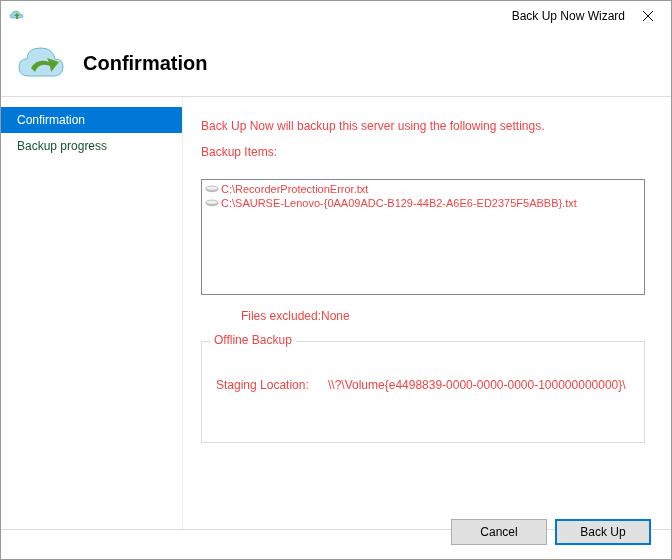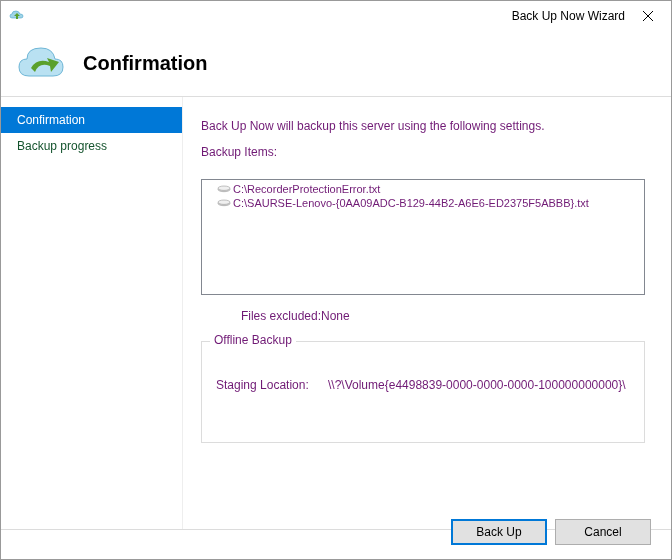--- a/index.html
+++ b/index.html
@@ -13,24 +13,24 @@
 
 .header { height: 66px; display: flex; align-items: center; padding: 0 16px; border-bottom: 1px solid #ddd; }
 .header-icon { width: 48px; height: 40px; margin-right: 18px; }
 .header-title { font-size: 20px; font-weight: 600; color: #000; }
 
 .content { display: flex; height: 432px; }
 .sidebar { width: 182px; background: #fff; border-right: 1px solid #eee; padding-top: 10px; }
 .sidebar-item { padding: 6px 16px; font-size: 12px; color: #14532d; cursor: pointer; }
 .sidebar-item.active { background: #0078d7; color: #fff; }
 
-.main { flex: 1; padding: 22px 26px 10px 18px; font-size: 12px; color: #701a75; display: flex; flex-direction: column; }
+.main { flex: 1; padding: 22px 26px 10px 18px; font-size: 12px; color: #ef4444; display: flex; flex-direction: column; }
 .intro { margin-bottom: 12px; }
 .label { margin-bottom: 20px; }
-.listbox { border: 1px solid #828790; height: 116px; padding: 2px 14px; overflow: auto; background: #fff; }
+.listbox { border: 1px solid #828790; height: 116px; padding: 2px 2px; overflow: auto; background: #fff; }
 .list-item { display: flex; align-items: center; font-size: 11px; padding: 0 1px; line-height: 14px; }
 .list-item .file-icon { width: 14px; height: 11px; margin-right: 2px; flex-shrink: 0; }
 
 .row { display: flex; margin-top: 14px; }
 .row .k { width: 120px; text-align: right; }
 .row .v { }
 
 .groupbox { border: 1px solid #dcdcdc; margin-top: 18px; padding: 36px 14px 50px 14px; position: relative; }
 .groupbox .legend { position: absolute; top: -9px; left: 8px; background: #fff; padding: 0 4px; font-size: 12px; }
 .staging { display: flex; }
@@ -115,19 +115,19 @@
         <div class="k">Staging Location:</div>
         <div>\\?\Volume{e4498839-0000-0000-0000-100000000000}\</div>
       </div>
     </div>
   </div>
 </div>
 
 <div class="footer"></div>
 
 <div class="buttons">
+  <div class="btn">
+    <span>Cancel</span>
+  </div>
   <div class="btn primary">
     <span>Back Up</span>
-  </div>
-  <div class="btn">
-    <span>Cancel</span>
   </div>
 </div>
 
 </body></html>

